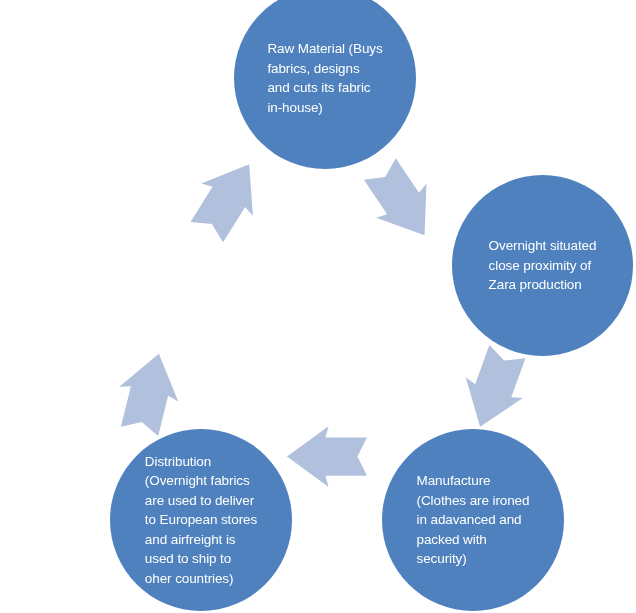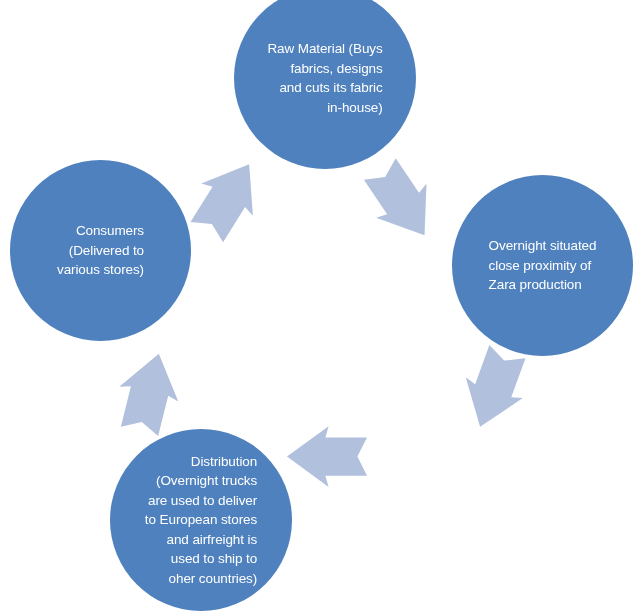--- a/index.html
+++ b/index.html
@@ -31,21 +31,21 @@
     display: flex;
     align-items: center;
     justify-content: center;
     box-sizing: border-box;
   }
   .node-label {
     color: #ffffff;
     font-family: "Liberation Sans", sans-serif;
     font-size: 13.5px;
     line-height: 19.5px;
-    text-align: right;
+    text-align: left;
     white-space: pre-line;
     padding: 0 8px;
     letter-spacing: -0.1px;
   }
   .node-label.align-left {
     text-align: left;
   }
   
   #node-raw-material {
     left: 234px; top: -13px;
@@ -108,30 +108,32 @@
 and cuts its fabric
 in-house)</div>
   </div>
 
   <div class="node-circle" id="node-suppliers">
     <div class="node-label align-left">Overnight situated
 close proximity of
 Zara production</div>
   </div>
 
+  <div class="node-circle" id="node-manufacture">
+    <div class="node-label">Manufacture
+(Clothes are ironed
+in adavanced and
+packed with
+security)</div>
+  </div>
 
   <div class="node-circle" id="node-distribution">
     <div class="node-label">Distribution
-(Overnight trucks
+(Overnight fabrics
 are used to deliver
 to European stores
 and airfreight is
 used to ship to
 oher countries)</div>
   </div>
 
-  <div class="node-circle" id="node-consumers">
-    <div class="node-label">Consumers
-(Delivered to
-various stores)</div>
-  </div>
 
 </div>
 
 </body></html>

